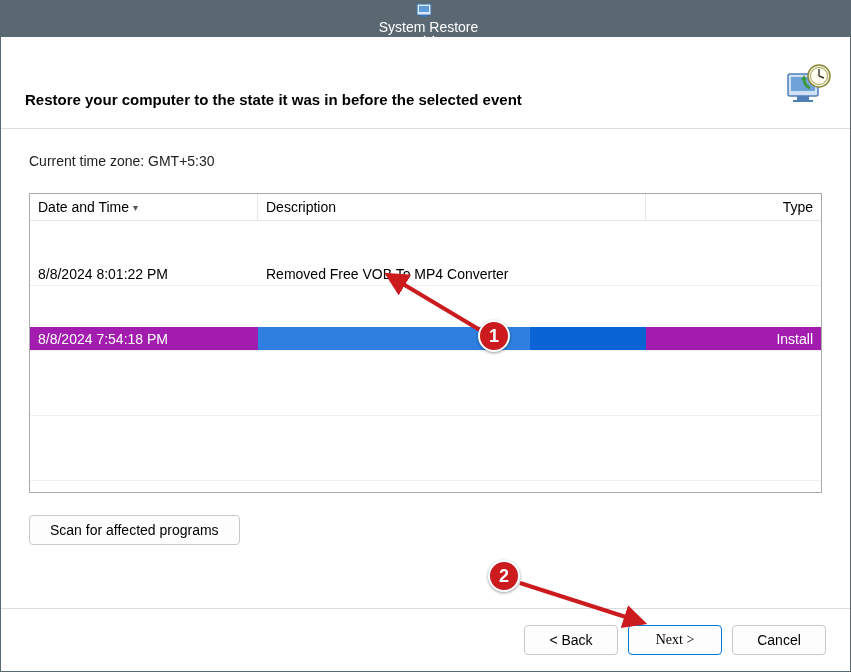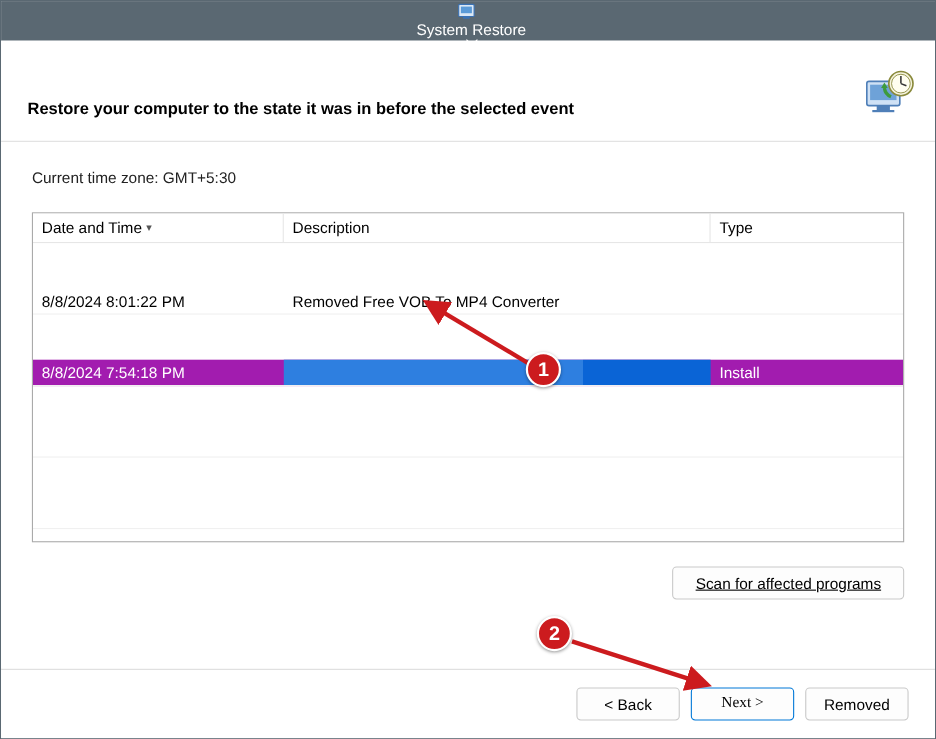--- a/index.html
+++ b/index.html
@@ -95,21 +95,21 @@
     .thead .th {
       padding: 4px 8px;
       border-right: 1px solid #e6e6e6;
       display: flex;
       align-items: center;
       cursor: pointer;
     }
     .thead .th:last-child { border-right: none; }
     .col-date { width: 228px; }
     .col-desc { width: 388px; }
-    .col-type { flex: 1; }
+    .col-type { flex: 1; justify-content: flex-end; }
     .sort-arrow {
       font-size: 10px;
       margin-left: 4px;
       color: #555;
     }
 
     .tbody { }
     .row {
       display: flex;
       height: 24px;
@@ -130,22 +130,21 @@
       color: #fff;
     }
     .row.selected .td.col-desc {
       background: linear-gradient(to right, #2e7fe0 0%, #2e7fe0 70%, #0a64d6 70%);
     }
     .row.empty { cursor: default; }
 
     .actions {
       margin-top: 22px;
       display: flex;
-      justify-content: flex-end;
-      text-decoration: underline;
+      justify-content: flex-start;
     }
 
     .footer-section {
       border-top: 1px solid #ddd;
       padding: 16px 24px;
       display: flex;
       justify-content: flex-end;
       gap: 10px;
       background: #fff;
     }
@@ -302,21 +301,21 @@
     </div>
 
     <div class="actions">
       <button class="win wide">Scan for affected programs</button>
     </div>
   </div>
 
   <div class="footer-section">
     <button class="win">&lt; Back</button>
     <button class="win primary">Next &gt;</button>
-    <button class="win">Removed</button>
+    <button class="win">Cancel</button>
   </div>
 
 </div>
 
 <div class="overlay">
   <div class="arrow" style="left:390px; top:273px;">
     <svg width="110" height="70">
       <defs>
         <marker id="ah1" markerWidth="8" markerHeight="8" refX="2" refY="3" orient="auto">
           <polygon points="0,0 6,3 0,6" fill="#cc1b1e"></polygon>

